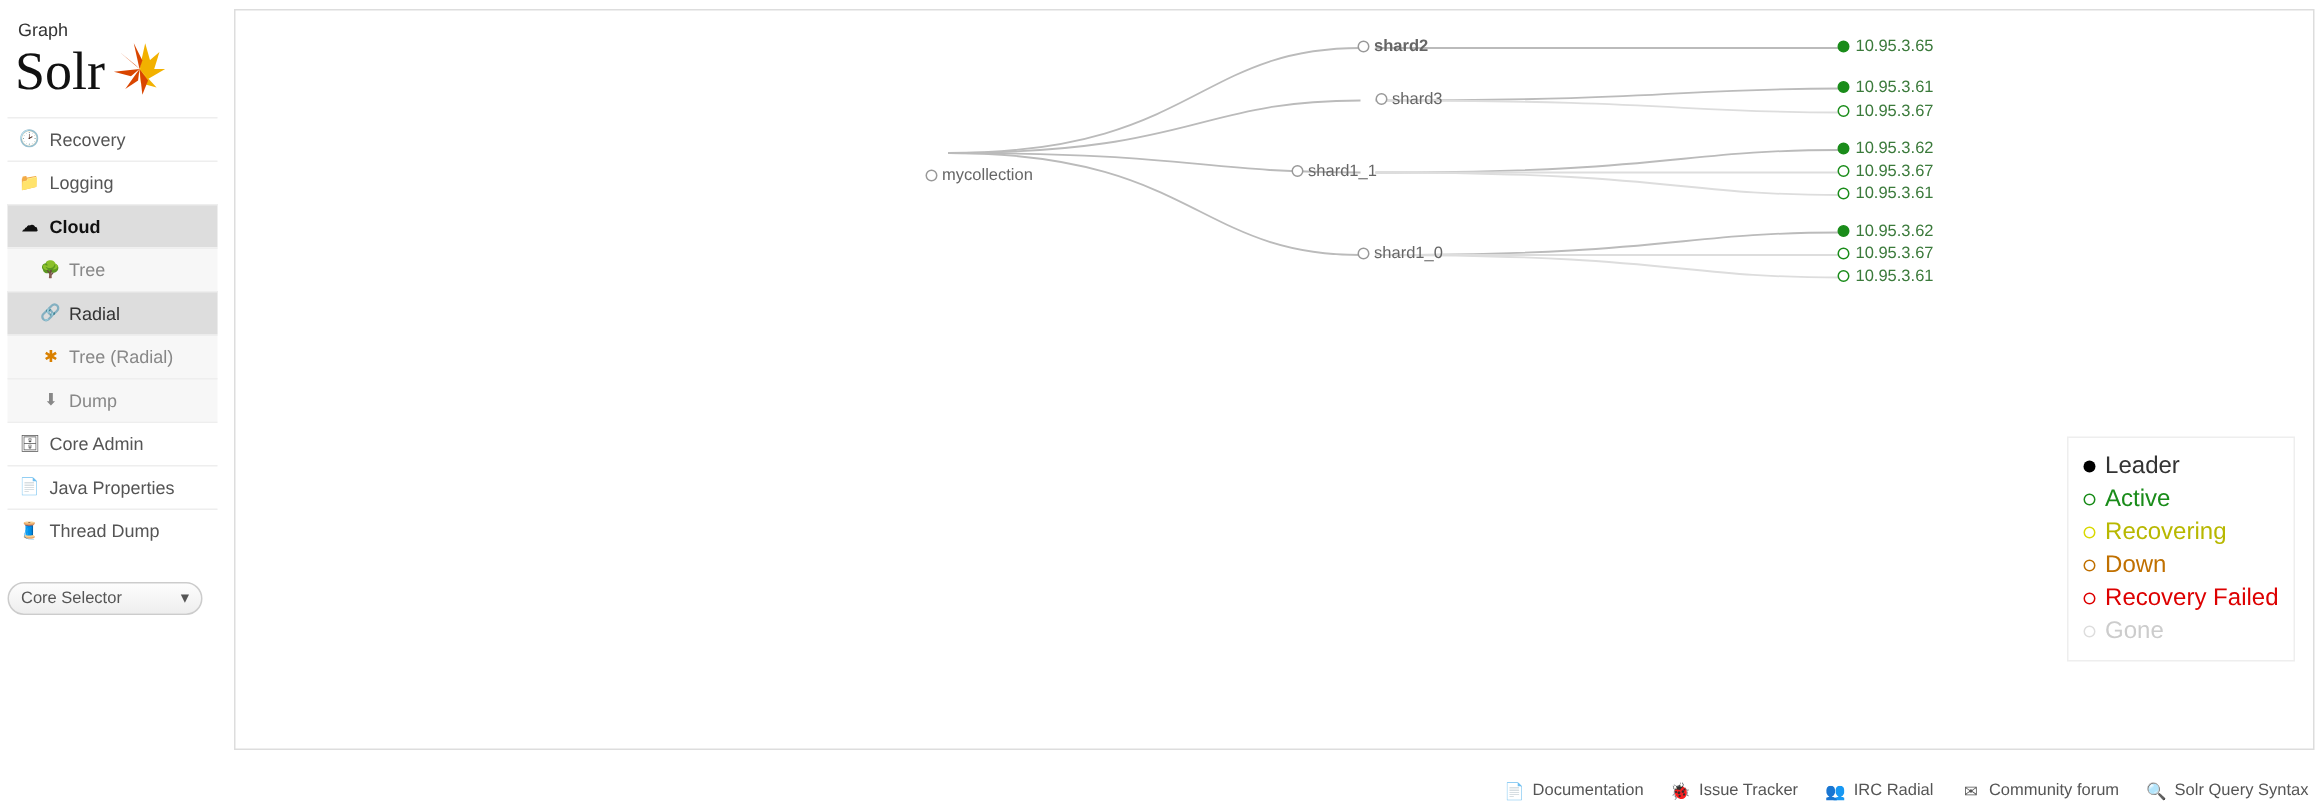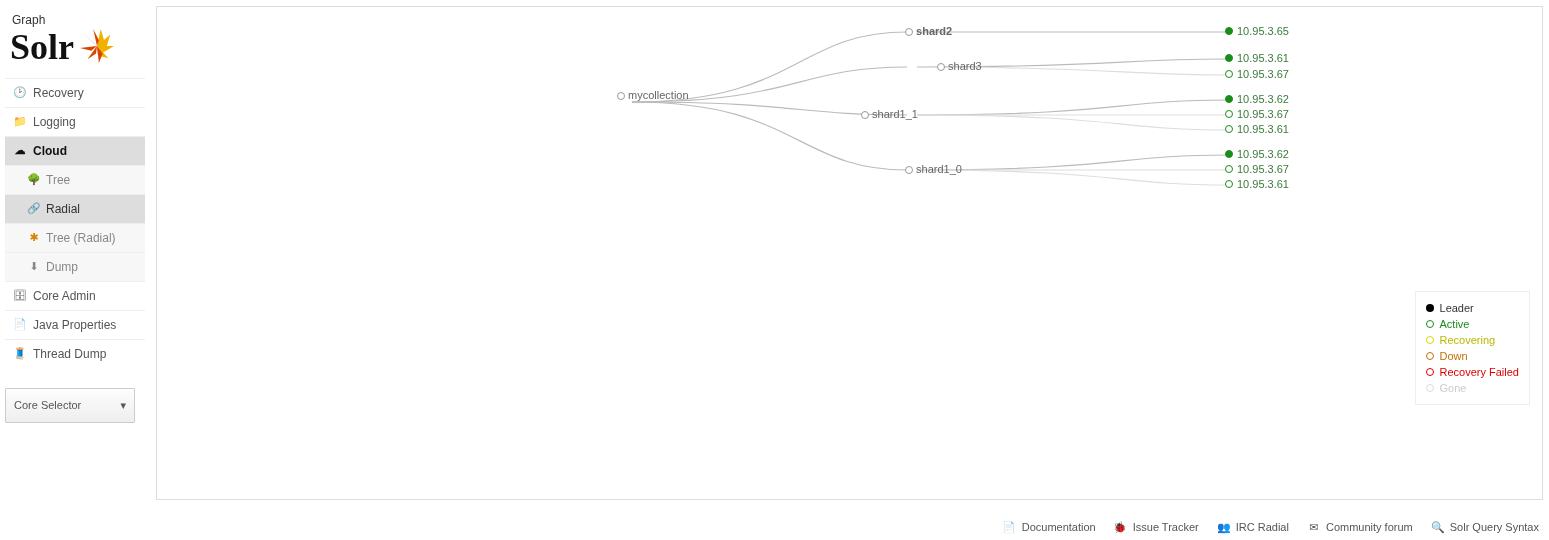--- a/index.html
+++ b/index.html
@@ -1,39 +1,39 @@
 <!DOCTYPE html>
 <html><head>
 <meta charset="utf-8">
 <style>
 * { box-sizing: border-box; margin: 0; padding: 0; }
 body { font-family: Verdana, Arial, sans-serif; font-size: 12px; color: #333; background: #fff; width: 1549px; height: 540px; position: relative; }
 .wrapper { display: flex; }
 .sidebar { width: 150px; padding: 5px 5px 0 5px; }
 .logo-block { padding: 8px 5px 10px 5px; }
 .logo-apache { font-size: 12px; color: #333; margin-left: 2px; }
-.logo-solr { font-family: Georgia, serif; font-size: 36px; font-weight: bold; color: #111; line-height: 0.8; display: flex; align-items: center; }
+.logo-solr { font-family: Georgia, serif; font-size: 36px; font-weight: normal; color: #111; line-height: 0.8; display: flex; align-items: center; }
 .logo-sun { margin-left: 4px; }
 .nav { list-style: none; }
 .nav li { padding: 7px 8px; border-top: 1px solid #eee; cursor: pointer; color: #555; display: flex; align-items: center; gap: 6px; }
 .nav li.active { background: #ddd; font-weight: bold; color: #111; }
 .subnav { list-style: none; background: #f7f7f7; }
 .subnav li { padding: 7px 8px 7px 22px; border-top: 1px solid #eee; cursor: pointer; color: #888; display: flex; align-items: center; gap: 5px; }
 .subnav li.active { background: #ddd; color: #333; font-weight: normal; }
-.core-select { margin-top: 20px; width: 130px; height: 35px; background: linear-gradient(#fdfdfd,#eee); border: 1px solid #ccc; border-radius: 1px; padding: 0 8px; font-size: 11px; color: #555; display: flex; align-items: center; justify-content: space-between; cursor: pointer; }
+.core-select { margin-top: 20px; width: 130px; height: 22px; background: linear-gradient(#fdfdfd,#eee); border: 1px solid #ccc; border-radius: 11px; padding: 0 8px; font-size: 11px; color: #555; display: flex; align-items: center; justify-content: space-between; cursor: pointer; }
 .main { flex: 1; border: 1px solid #ddd; margin: 6px 6px 30px 6px; min-height: 494px; position: relative; background: #fff; }
 .graph-area { position: relative; width: 100%; height: 100%; }
 .graph-svg { position: absolute; top: 0; left: 0; }
 .glabel { position: absolute; font-size: 11px; color: #666; white-space: nowrap; }
 .replica { position: absolute; font-size: 11px; color: #3b7a3b; white-space: nowrap; display: flex; align-items: center; gap: 4px; }
 .node-circle { display: inline-block; width: 8px; height: 8px; border-radius: 50%; border: 1.5px solid #999; background: #fff; vertical-align: middle; }
 .rep-dot { width: 8px; height: 8px; border-radius: 50%; display: inline-block; }
 .rep-filled-green { background: #1a8c1a; border: 1.5px solid #1a8c1a; }
 .rep-ring-green { background: #fff; border: 1.5px solid #1a8c1a; }
-.legend { position: absolute; right: 12px; top: 284px; border: 1px solid #eee; padding: 8px 10px; font-size: 11px; color: #333; }
+.legend { position: absolute; right: 12px; top: 284px; border: 1px solid #eee; padding: 8px 10px; font-size: 16px; color: #333; }
 .legend div { display: flex; align-items: center; gap: 6px; padding: 2px 0; }
 .leg-leader { width: 8px; height: 8px; border-radius: 50%; background: #000; display: inline-block; }
 .leg-active { width: 8px; height: 8px; border-radius: 50%; border: 1.5px solid #1a8c1a; display: inline-block; }
 .leg-recov { width: 8px; height: 8px; border-radius: 50%; border: 1.5px solid #d9d900; display: inline-block; }
 .leg-down { width: 8px; height: 8px; border-radius: 50%; border: 1.5px solid #c07000; display: inline-block; }
 .leg-recfail { width: 8px; height: 8px; border-radius: 50%; border: 1.5px solid #d00; display: inline-block; }
 .leg-gone { width: 8px; height: 8px; border-radius: 50%; border: 1.5px solid #ddd; display: inline-block; }
 .footer { position: absolute; bottom: 6px; right: 10px; display: flex; gap: 18px; font-size: 11px; color: #555; }
 .footer a { color: #555; text-decoration: none; display: flex; align-items: center; gap: 5px; cursor: pointer; }
 .ico { width: 14px; height: 14px; display: inline-flex; align-items: center; justify-content: center; font-size: 11px; }
@@ -133,27 +133,27 @@
           <path d="M760,60 C960,60 960,68 1070,68" stroke="#ddd"></path>
           <path d="M760,108 C960,108 960,93 1070,93"></path>
           <path d="M760,108 C960,108 960,108 1070,108" stroke="#ddd"></path>
           <path d="M760,108 C960,108 960,123 1070,123" stroke="#ddd"></path>
           <path d="M760,163 C960,163 960,148 1070,148"></path>
           <path d="M760,163 C960,163 960,163 1070,163" stroke="#ddd"></path>
           <path d="M760,163 C960,163 960,178 1070,178" stroke="#ddd"></path>
         </g>
       </svg>
 
-      <div class="glabel" style="left:460px; top:82px;">
+      <div class="glabel" style="left:460px; top:104px;">
         <span class="node-circle"></span>
         <span>mycollection</span>
       </div>
 
       <div class="glabel" style="left:748px; top:18px;font-weight:bold;"><span class="node-circle"></span> <span>shard2</span></div>
-      <div class="glabel" style="left:780px; top:53px;"><span class="node-circle"></span> <span>shard3</span></div>
+      <div class="glabel" style="left:760px; top:53px;"><span class="node-circle"></span> <span>shard3</span></div>
       <div class="glabel" style="left:704px; top:101px;"><span class="node-circle"></span> <span>shard1_1</span></div>
       <div class="glabel" style="left:748px; top:156px;"><span class="node-circle"></span> <span>shard1_0</span></div>
 
       <div class="replica" style="left:1068px; top:18px;">
           <span class="rep-dot rep-filled-green"></span>
           <span>10.95.3.65</span>
         </div>
 
       <div class="replica" style="left:1068px; top:45px;">
           <span class="rep-dot rep-filled-green"></span>

